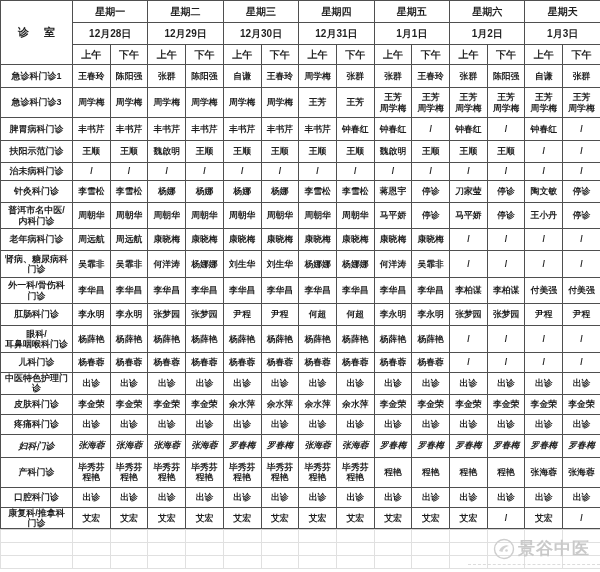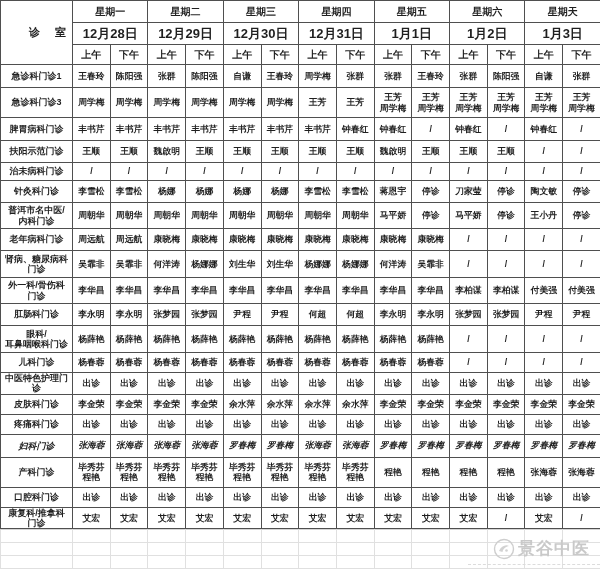--- a/index.html
+++ b/index.html
@@ -13,23 +13,23 @@
   }
   table{border-collapse:collapse;table-layout:fixed;width:600px;}
   .sched th,.sched td{
     border:1px solid #4f4f4f;
     padding:0;
     text-align:center;
     vertical-align:middle;
     font-weight:bold;
     overflow:hidden;
   }
-  .sched th.room{font-size:11px;letter-spacing:6px;text-indent:6px;text-align:right;}
+  .sched th.room{font-size:11px;letter-spacing:6px;text-indent:6px;}
   .sched th.day{font-size:10px;height:21px;}
-  .sched th.date{font-size:13px;height:21px;}
+  .sched th.date{font-size:10px;height:21px;}
   .sched th.ampm{font-size:10px;height:19px;}
   .sched th.dept{font-size:9px;line-height:1.15;white-space:pre-line;}
   .sched td.cell{font-size:8.8px;line-height:1.2;white-space:pre-line;}
   .ghost td{
     border:1px solid #e0e0e0;
     border-top:1px solid #d6d6d6;
     height:12px;padding:0;
   }
   .ghost{margin-top:0;}
   .watermark{

